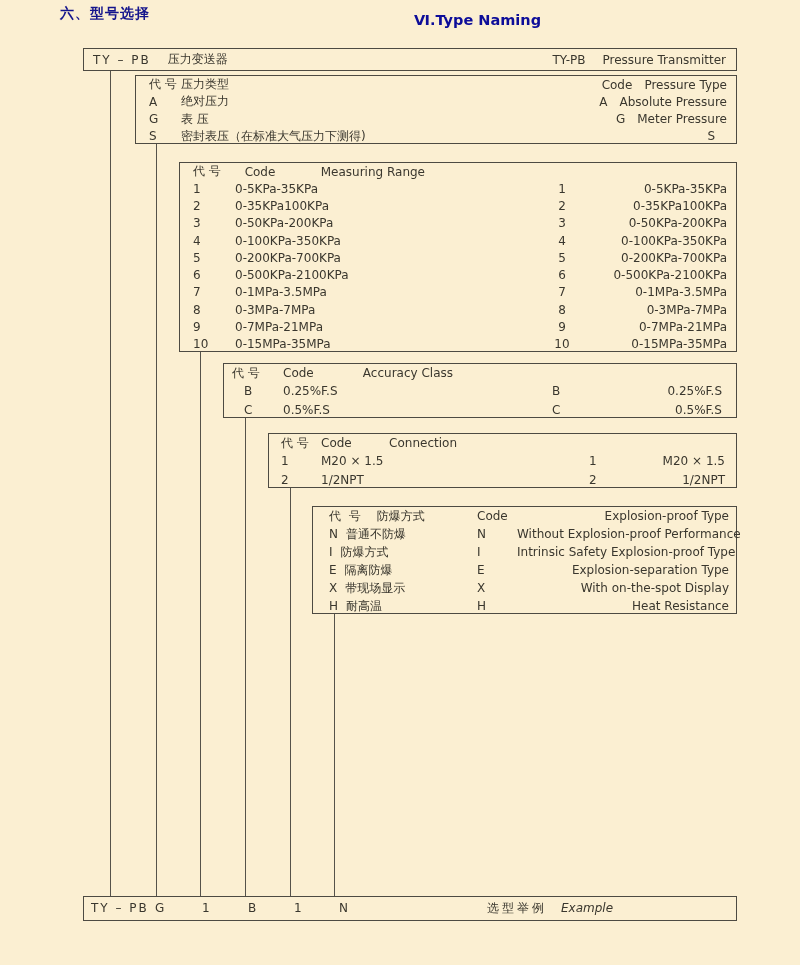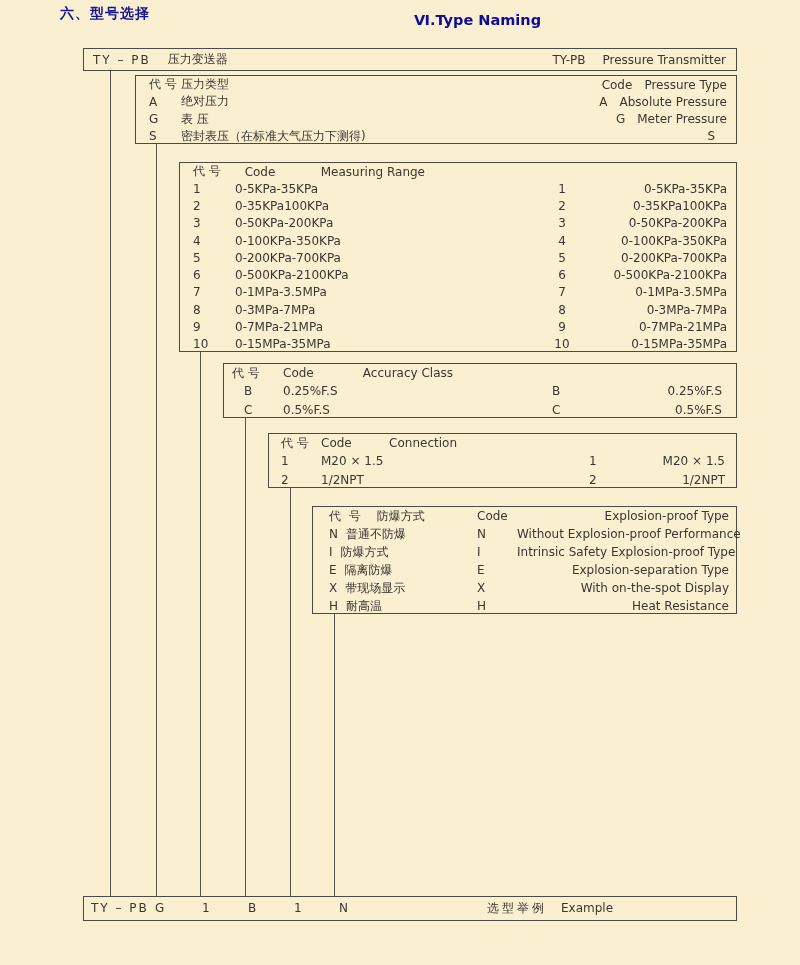--- a/index.html
+++ b/index.html
@@ -69,21 +69,21 @@
   
   .box-ex { left:83px; top:896px; width:654px; height:25px; }
   .box-ex span { position:absolute; top:0; line-height:23px; }
   .xc0 { left:7px; letter-spacing:2px; }
   .xc1 { left:71px; }
   .xc2 { left:118px; }
   .xc3 { left:164px; }
   .xc4 { left:210px; }
   .xc5 { left:255px; }
   .xlcn { left:387px; letter-spacing:3px;margin-left:16px; }
-  .xlen { left:477px; }
+  .xlen { left:477px;font-style:italic; }
 </style>
 </head>
 <body>
 
 <div class="diagram">
 
   <span class="hdr-cn">六、型号选择</span>
   <span class="hdr-en">Ⅵ.Type Naming</span>
 
   <div class="vline" style="left:110px; top:71px;  height:825px;"></div>

